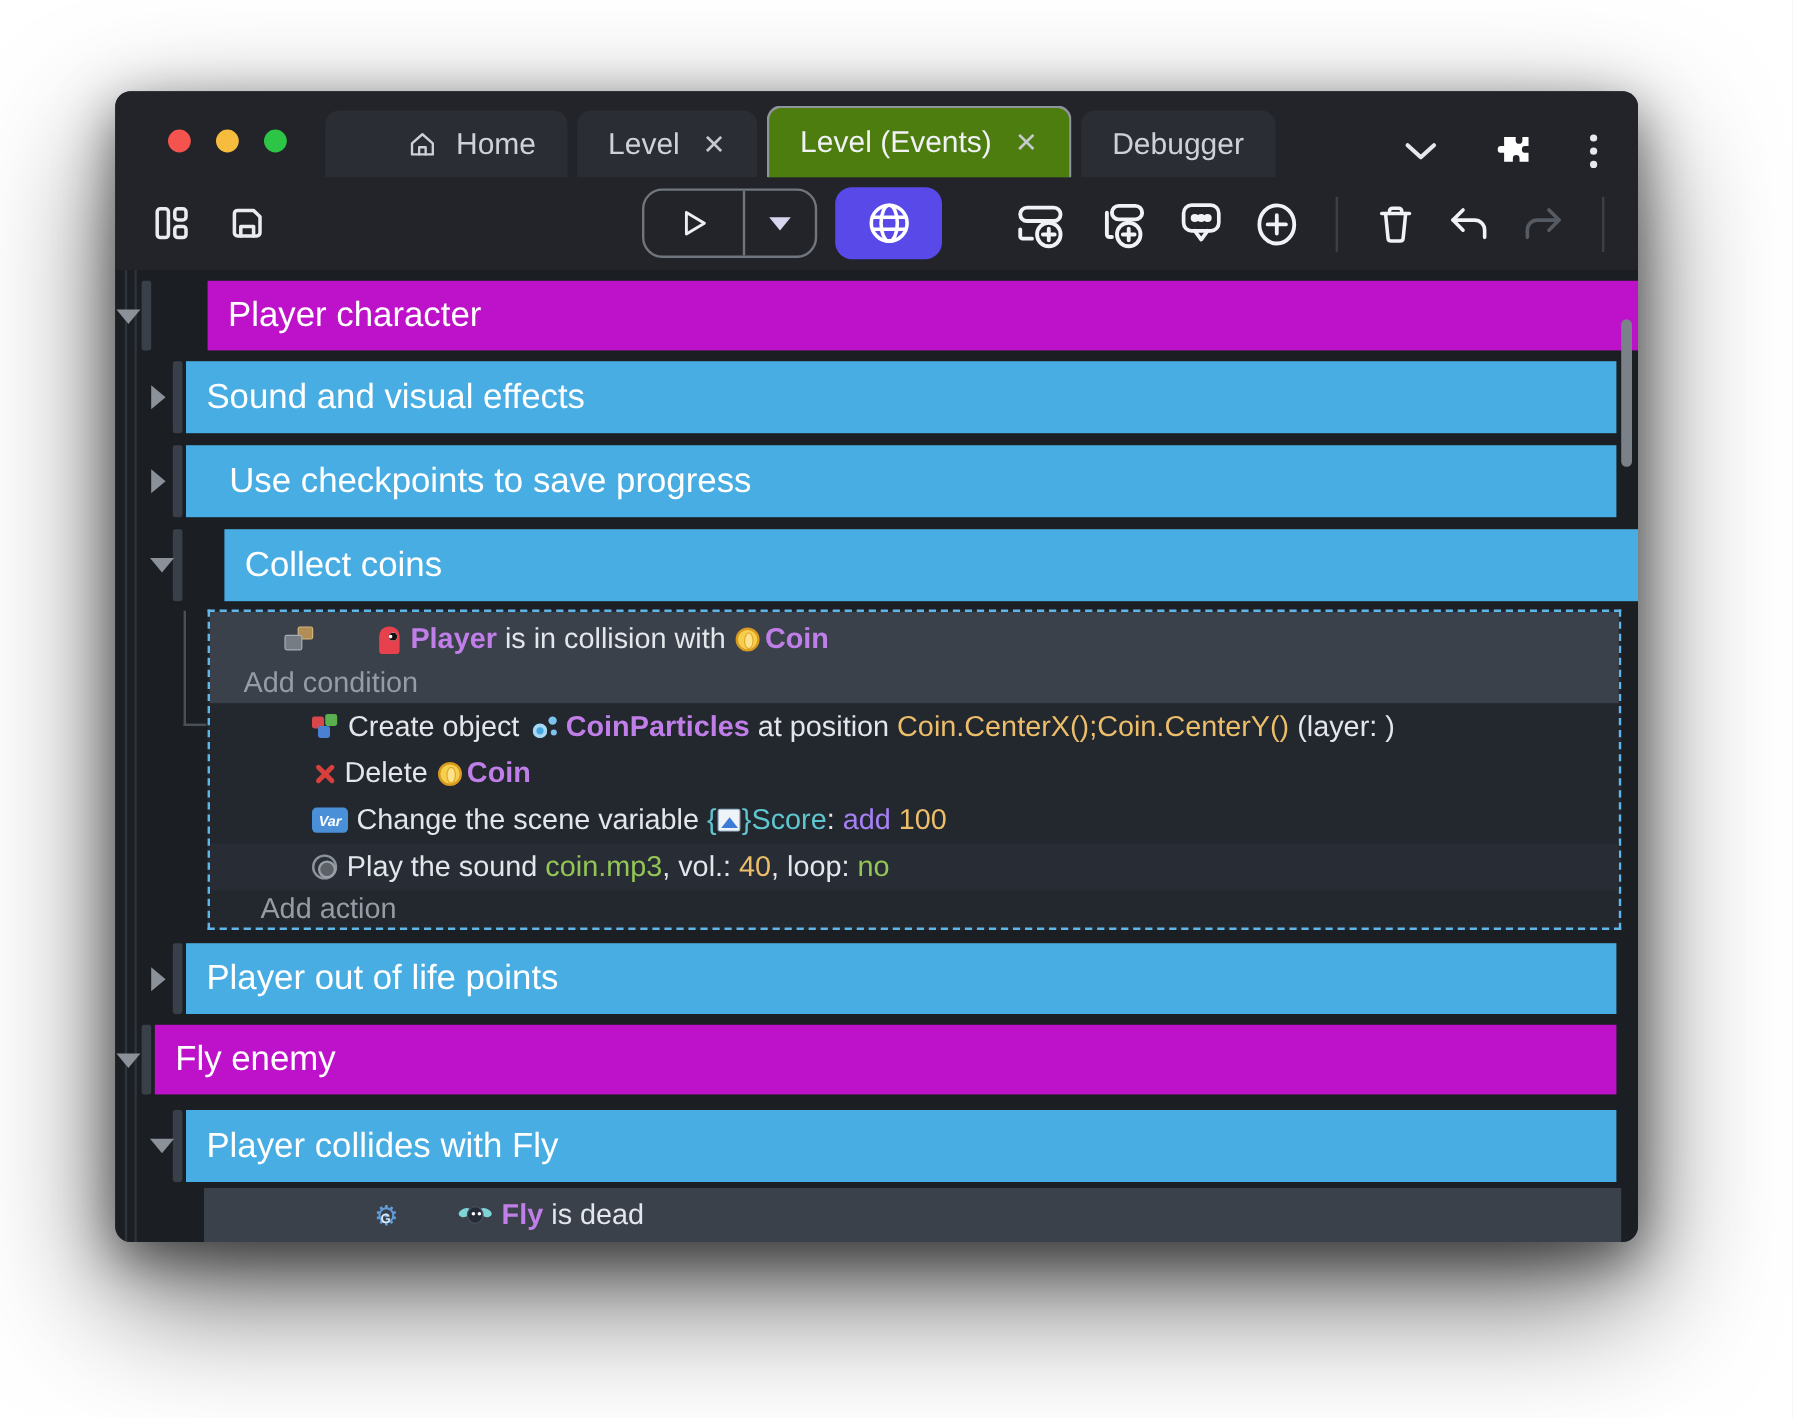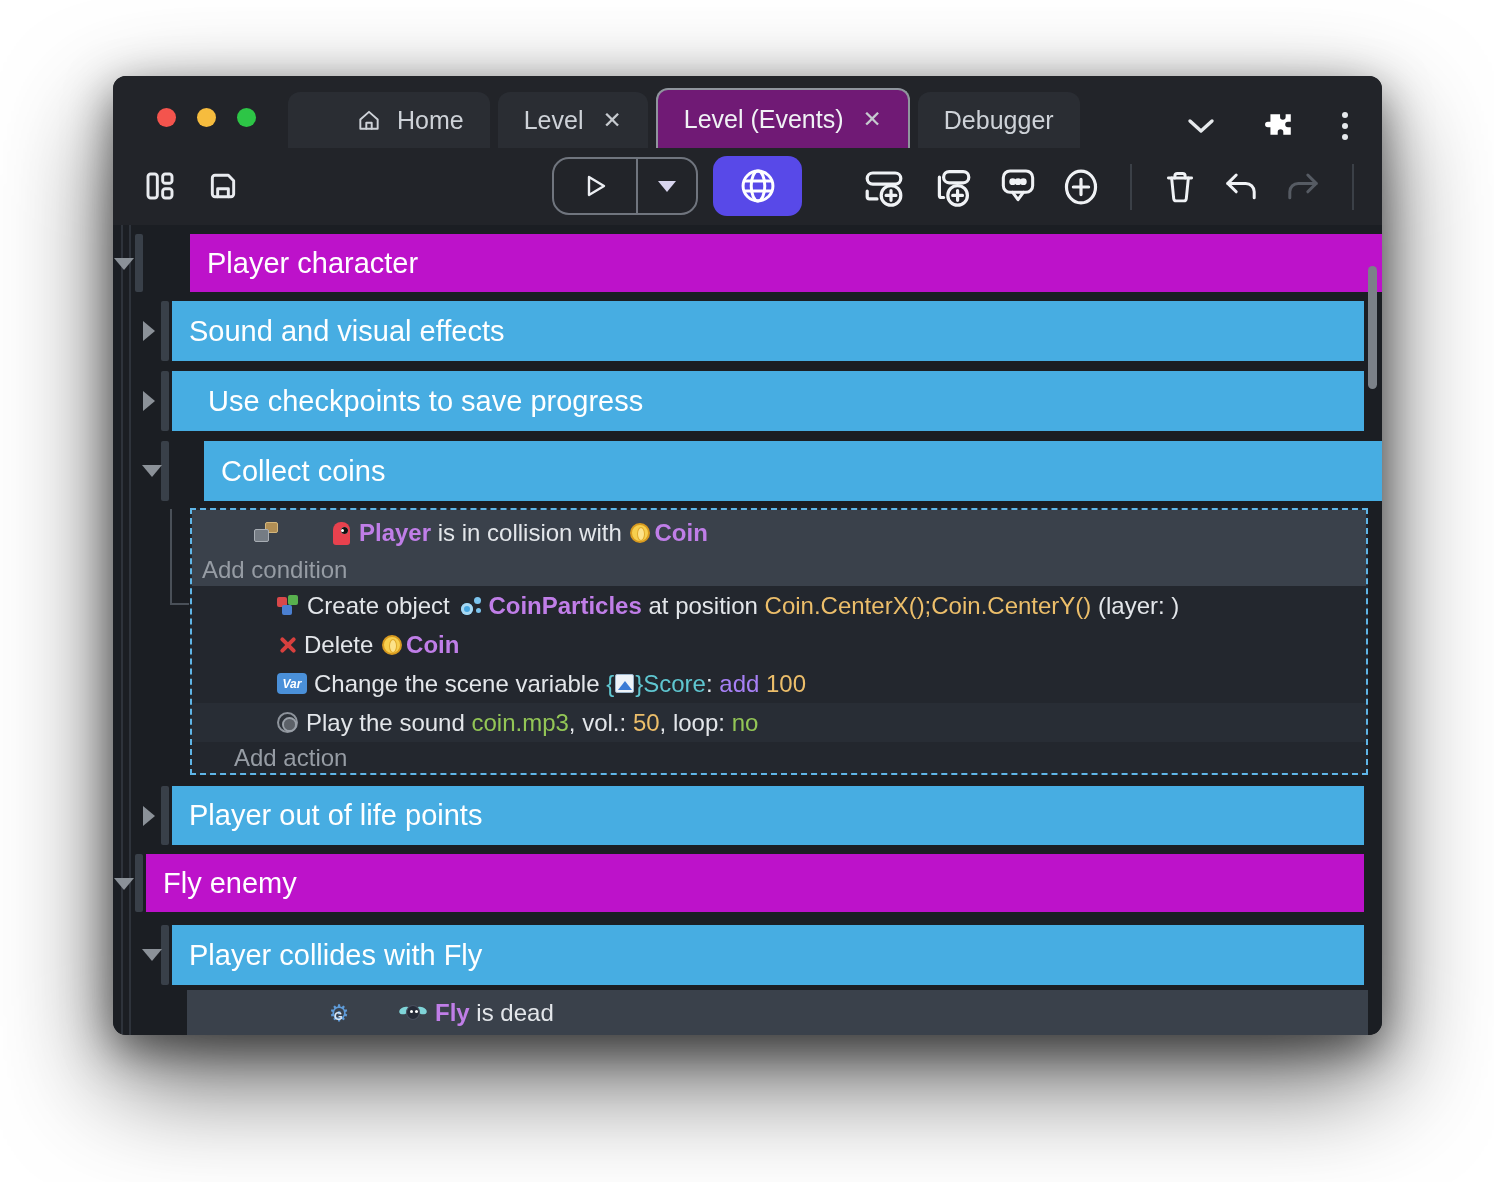--- a/index.html
+++ b/index.html
@@ -1,33 +1,33 @@
 <!DOCTYPE html>
 <html><head>
 <meta charset="utf-8">
 <style>
   * { margin:0; padding:0; box-sizing:border-box; }
   html,body { width:1494px; height:1182px; background:#ffffff; font-family:"Liberation Sans","DejaVu Sans",sans-serif; overflow:hidden; }
 
-  .window { position:absolute; left:113px; top:76px; width:1269px; height:959px;
+  .window { position:absolute; left:96px; top:76px; width:1269px; height:959px;
             background:#222429; border-radius:13px;
             box-shadow:0 45px 110px rgba(0,0,0,.62), 0 14px 45px rgba(0,0,0,.5);
             overflow:hidden; }
 
   
   .titlebar { position:relative; height:72px; background:#222429; }
   .traffic { position:absolute; left:44px; top:32px; display:flex; gap:21px; }
   .dot { width:19px; height:19px; border-radius:50%; }
   .dot.r{ background:#f4544d; } .dot.y{ background:#f6bc3e; } .dot.g{ background:#2dc546; }
 
   .tabs { position:absolute; left:175px; bottom:0; display:flex; align-items:flex-end; gap:8px; }
   .tab { height:56px; background:#2a2d33; border-radius:12px 12px 0 0; color:#ced2d8;
          font-size:25px; display:flex; align-items:center; padding:0 26px; gap:15px; white-space:nowrap; }
   .tab .close { font-size:23px; color:#c6cacf; margin-left:4px; }
-  .tab.active { height:60px; background:#701a75; border:2px solid #8f959d; border-bottom:none; color:#f0f2f5; }
+  .tab.active { height:60px; background:#4d7c0f; border:2px solid #8f959d; border-bottom:none; color:#f0f2f5; }
   .titlebar-right { position:absolute; right:34px; top:36px; display:flex; gap:48px; align-items:center; }
   .kebab { display:flex; flex-direction:column; gap:5px; }
   .kebab i { width:6px; height:6px; border-radius:50%; background:#e6e9ec; }
 
   
   .toolbar { position:relative; height:77px; background:#222429; }
   .tb-left { position:absolute; left:31px; top:22px; display:flex; gap:31px; }
   .play-group { position:absolute; left:439px; top:9px; width:146px; height:58px;
                 border:2px solid #70757e; border-radius:17px; display:flex; overflow:hidden; }
   .play-cell { width:84px; border-right:2px solid #70757e; display:flex; align-items:center; justify-content:center; }
@@ -55,21 +55,21 @@
            border-right:10px solid transparent; border-top:12px solid #8b9198; }
   .tri-r { position:absolute; width:0; height:0; border-top:10px solid transparent;
            border-bottom:10px solid transparent; border-left:12px solid #8b9198; }
 
   .event-block { position:absolute; left:77px; top:283px; width:1178px; height:267px;
                  border:2px dashed #5fb6e8; background:#23272e; }
   .cond-section { background:#3a414b; height:76px; padding-top:3px; }
   .line { display:flex; align-items:center; font-size:24px; color:#e3e6ea; }
   .line span { white-space:pre; }
   .cond-line { height:40px; padding-left:20px; }
-  .add-row { height:33px; padding-left:10px; color:#969ca4; font-size:24px; display:flex; align-items:center; }
+  .add-row { height:33px; padding-left:28px; color:#969ca4; font-size:24px; display:flex; align-items:center; }
   .action-row { height:39px; padding-left:43px; }
   .action-row.alt { background:#282d35; }
   .add-action { padding-left:42px; height:31px; }
 
   .obj { color:#c07ee8; font-weight:bold; }
   .expr { color:#ecbe6a; }
   .varname { color:#5fc6d0; }
   .op { color:#a780f6; }
   .str { color:#93c656; }
   .num { color:#ecbe6a; }
@@ -335,21 +335,21 @@
         <span>: </span>
         <span class="op">add</span>
         <span class="num"> 100</span>
       </div>
 
       <div class="line action-row alt">
         <span class="ic ic-sound"></span>
         <span>Play the sound </span>
         <span class="str">coin.mp3</span>
         <span>, vol.: </span>
-        <span class="num">50</span>
+        <span class="num">40</span>
         <span>, loop: </span>
         <span class="str">no</span>
       </div>
 
       <div class="add-row add-action">Add action</div>
     </div>
 
     <div class="spine" style="left:48px; top:561px; height:59px;"></div>
     <span class="tri-r" style="left:30px; top:581px;"></span>
     <div class="grow g-blue" style="top:561px; height:59px;">

